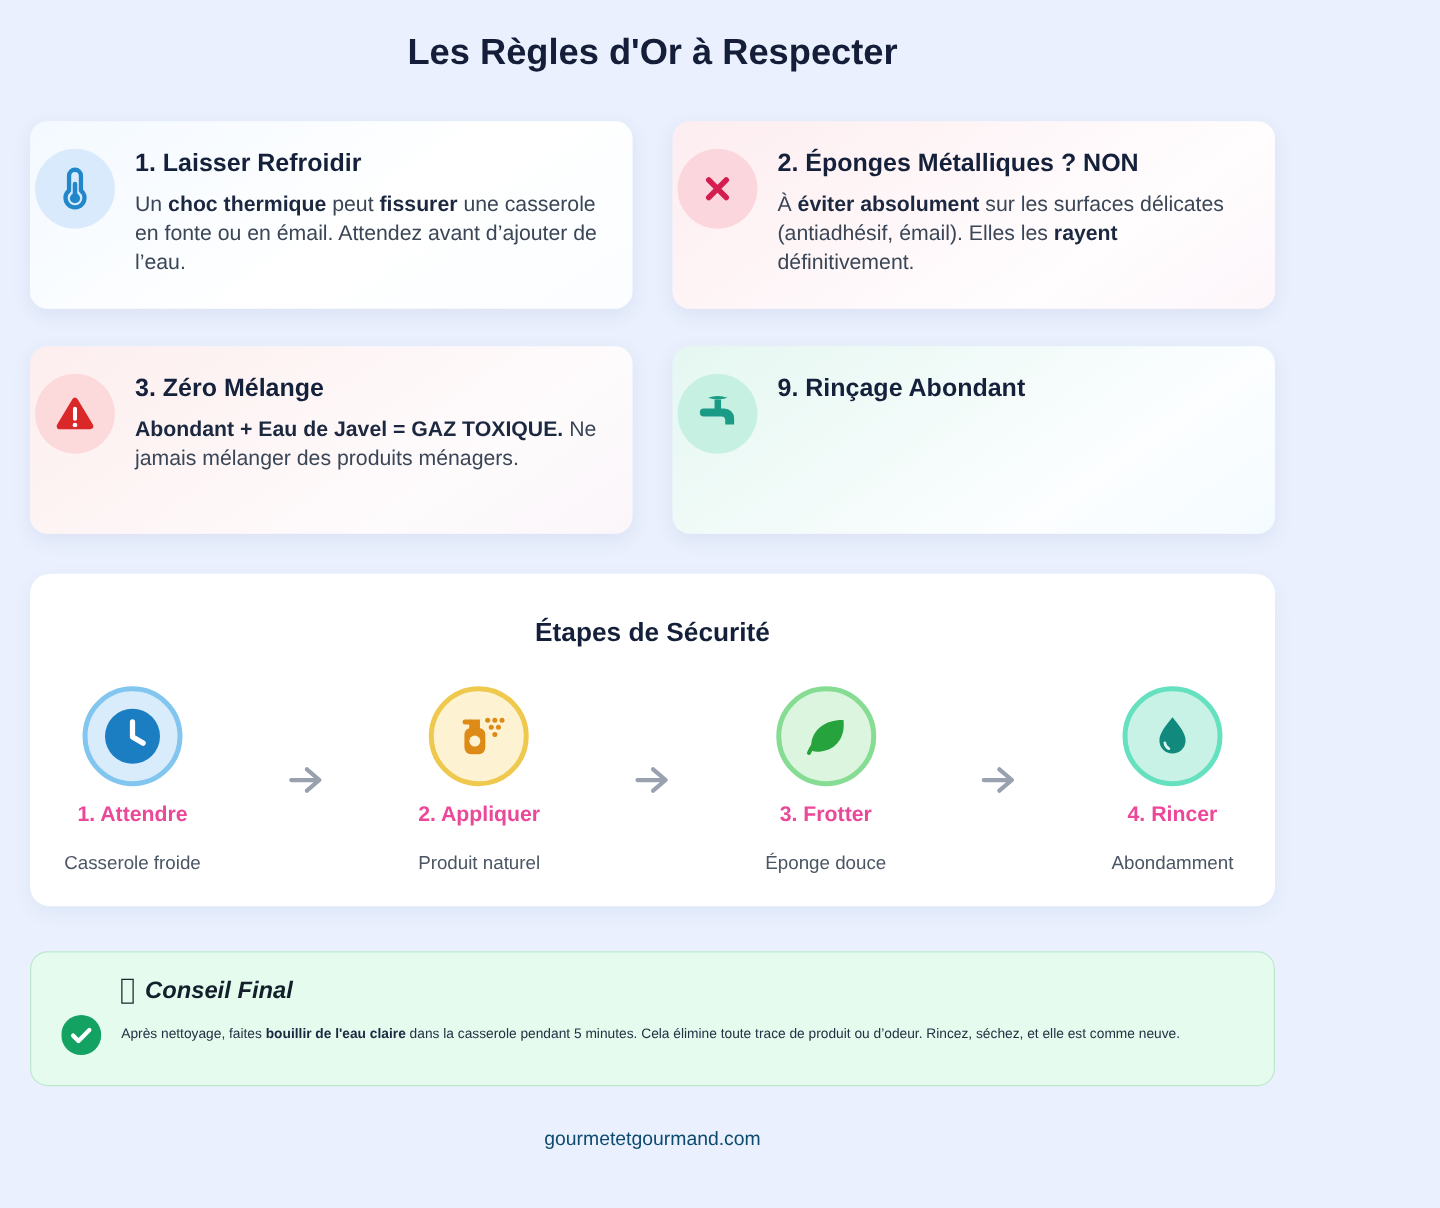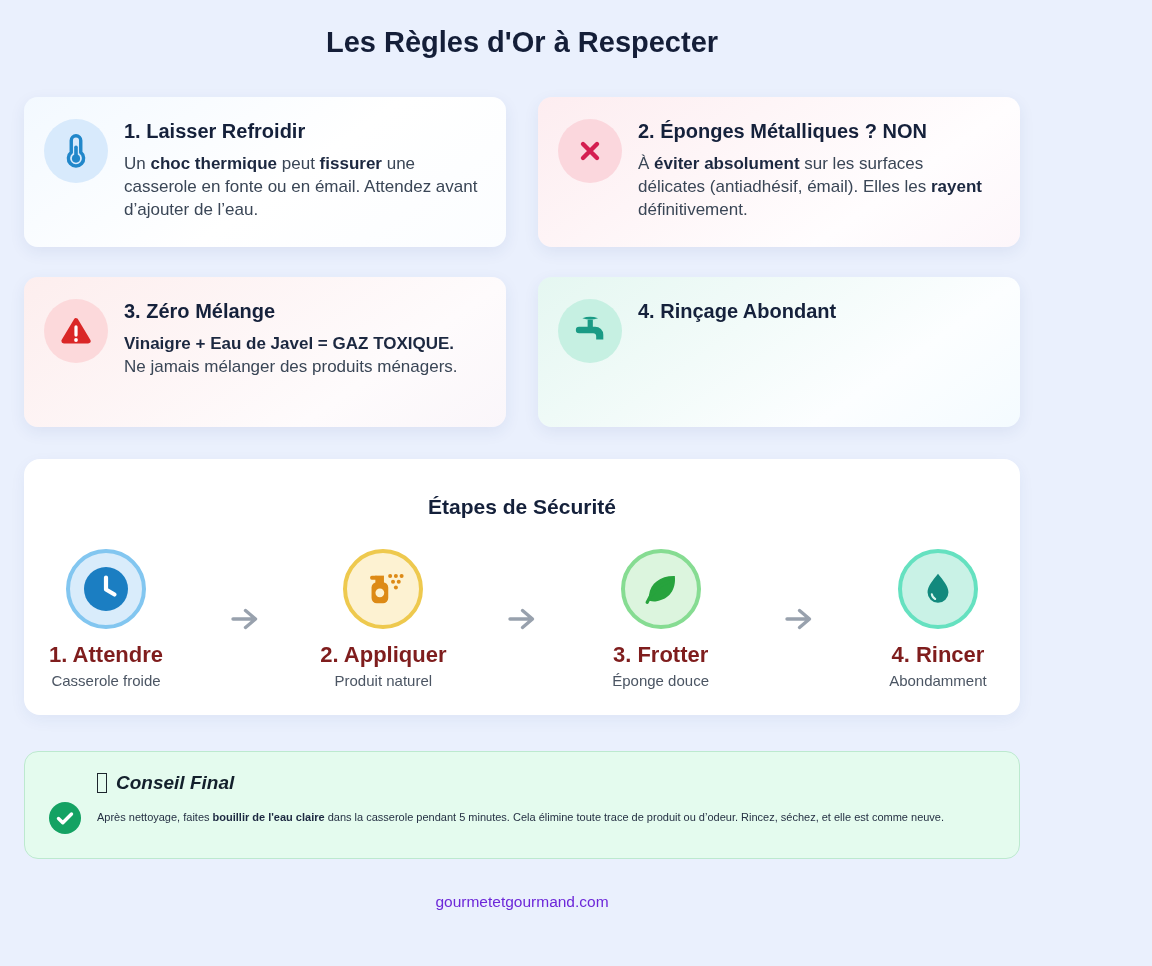--- a/index.html
+++ b/index.html
@@ -12,21 +12,21 @@
   }
   .canvas{width:1044px;height:966px;box-sizing:border-box;padding:0 24px;}
   .page-title{
     margin:0;padding-top:25px;margin-bottom:38px;
     text-align:center;font-size:29px;line-height:34px;font-weight:700;color:#141e38;
   }
   
   .rules-grid{display:grid;grid-template-columns:1fr 1fr;column-gap:32px;row-gap:30px;}
   .rule-card{
     height:150px;box-sizing:border-box;border-radius:14px;
-    padding:22px 26px 20px 20px;display:flex;gap:16px;align-items:flex-start;
+    padding:22px 26px 20px 4px;display:flex;gap:16px;align-items:flex-start;
     box-shadow:0 5px 16px rgba(40,70,130,.08);
   }
   .rule-card.blue {background:linear-gradient(145deg,#f3f9ff,#ffffff 55%,#fbfdff);}
   .rule-card.pink {background:linear-gradient(145deg,#fdedf0,#fffdfe 70%,#fdf6fa);}
   .rule-card.pink2{background:linear-gradient(145deg,#fdeeee,#fefbfc 70%,#faf6fa);}
   .rule-card.mint {background:linear-gradient(145deg,#e5f7f1,#fcfeff 70%,#f4fbff);}
   .rule-icon-wrap{width:64px;height:64px;border-radius:50%;flex:none;display:flex;align-items:center;justify-content:center;}
   .rule-icon-wrap.blue {background:#d8eafc;}
   .rule-icon-wrap.pink {background:#fbd7dd;}
   .rule-icon-wrap.pink2{background:#fcd9db;}
@@ -40,34 +40,34 @@
     padding:36px 16px 26px;box-shadow:0 5px 16px rgba(40,70,130,.06);
   }
   .steps-title{margin:0 0 30px;text-align:center;font-size:21px;font-weight:700;color:#14203a;}
   .steps-row{display:flex;align-items:center;justify-content:space-between;}
   .step{display:flex;flex-direction:column;align-items:center;width:132px;}
   .step-circle{width:80px;height:80px;border-radius:50%;box-sizing:border-box;border:4px solid;display:flex;align-items:center;justify-content:center;margin-bottom:13px;}
   .step-circle.c1{background:#d9ecfb;border-color:#82c6f0;}
   .step-circle.c2{background:#fdf2d2;border-color:#eec94e;}
   .step-circle.c3{background:#dcf5de;border-color:#86dc92;}
   .step-circle.c4{background:#c9f2e6;border-color:#65e1c0;}
-  .step-label{font-size:22px;font-weight:700;color:#7f1d1d;margin-bottom:4px;}
+  .step-label{font-size:17px;font-weight:700;color:#ec4899;margin-bottom:20px;}
   .step-sub{font-size:15px;color:#4b5563;}
   .step-arrow{flex:none;display:flex;}
   
   .tip-card{
     margin-top:36px;background:#e4fbee;border:1px solid #bce9cf;border-radius:14px;
     padding:20px 24px 24px;display:flex;gap:16px;align-items:flex-start;box-sizing:border-box;
   }
   .tip-icon-wrap{flex:none;margin-top:30px;display:flex;}
   .tip-title{margin:0 0 10px;font-size:19px;font-weight:700;color:#13202c;display:flex;align-items:center;gap:9px;font-style:italic;}
   .tofu{display:inline-block;width:10px;height:20px;border:1.5px solid #1d262e;box-sizing:border-box;}
   .tip-text{margin:0;font-size:11px;line-height:27px;color:#253043;max-width:990px;}
   
-  .site-footer{margin-top:34px;text-align:center;font-size:15.5px;color:#6d28d9;}
+  .site-footer{margin-top:34px;text-align:center;font-size:15.5px;color:#0c4a6e;}
 </style>
 </head>
 <body>
 
 <div class="canvas">
 
   <h1 class="page-title">Les Règles d'Or à Respecter</h1>
 
   <div class="rules-grid">
 
@@ -100,34 +100,34 @@
     <div class="rule-card pink2">
       <div class="rule-icon-wrap pink2">
         <svg width="36" height="34" viewBox="0 0 40 36">
           <path d="M20 6.5 L33.5 29 H6.5 Z" fill="#da2727" stroke="#da2727" stroke-width="5.5" stroke-linejoin="round"></path>
           <line x1="20" y1="13.5" x2="20" y2="22.5" stroke="#ffffff" stroke-width="3.6" stroke-linecap="round"></line>
           <circle cx="20" cy="28" r="2.1" fill="#ffffff"></circle>
         </svg>
       </div>
       <div class="rule-body">
         <h2 class="rule-title">3. Zéro Mélange</h2>
-        <p class="rule-text"><strong>Vinaigre + Eau de Javel = GAZ TOXIQUE.</strong><span> Ne jamais mélanger des produits ménagers.</span></p>
+        <p class="rule-text"><strong>Abondant + Eau de Javel = GAZ TOXIQUE.</strong><span> Ne jamais mélanger des produits ménagers.</span></p>
       </div>
     </div>
 
     <div class="rule-card mint">
       <div class="rule-icon-wrap mint">
         <svg width="38" height="38" viewBox="0 0 40 40">
           <rect x="17.5" y="8" width="5.5" height="8" fill="#1a9b85"></rect>
           <path d="M12 6.5 q8 -3 16.5 0 q-8.5 3 -16.5 0 z" fill="#1a9b85"></path>
           <path d="M8.5 15.5 h17 a8.5 8.5 0 0 1 8.5 8.5 v5 h-7.5 v-3.5 a3.2 3.2 0 0 0 -3.2 -3.2 H8.5 a3.4 3.4 0 0 1 0 -6.8 z" fill="#1a9b85"></path>
         </svg>
       </div>
       <div class="rule-body">
-        <h2 class="rule-title">4. Rinçage Abondant</h2>
+        <h2 class="rule-title">9. Rinçage Abondant</h2>
       </div>
     </div>
 
   </div>
 
   <div class="steps-panel">
     <h2 class="steps-title">Étapes de Sécurité</h2>
     <div class="steps-row">
 
       <div class="step">

